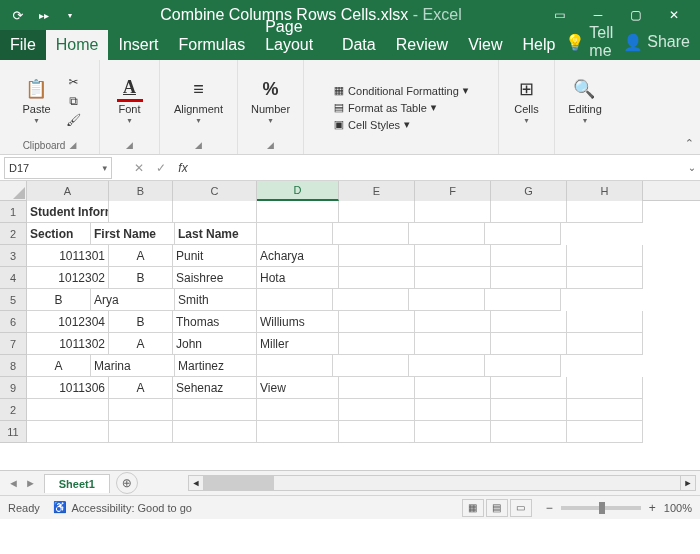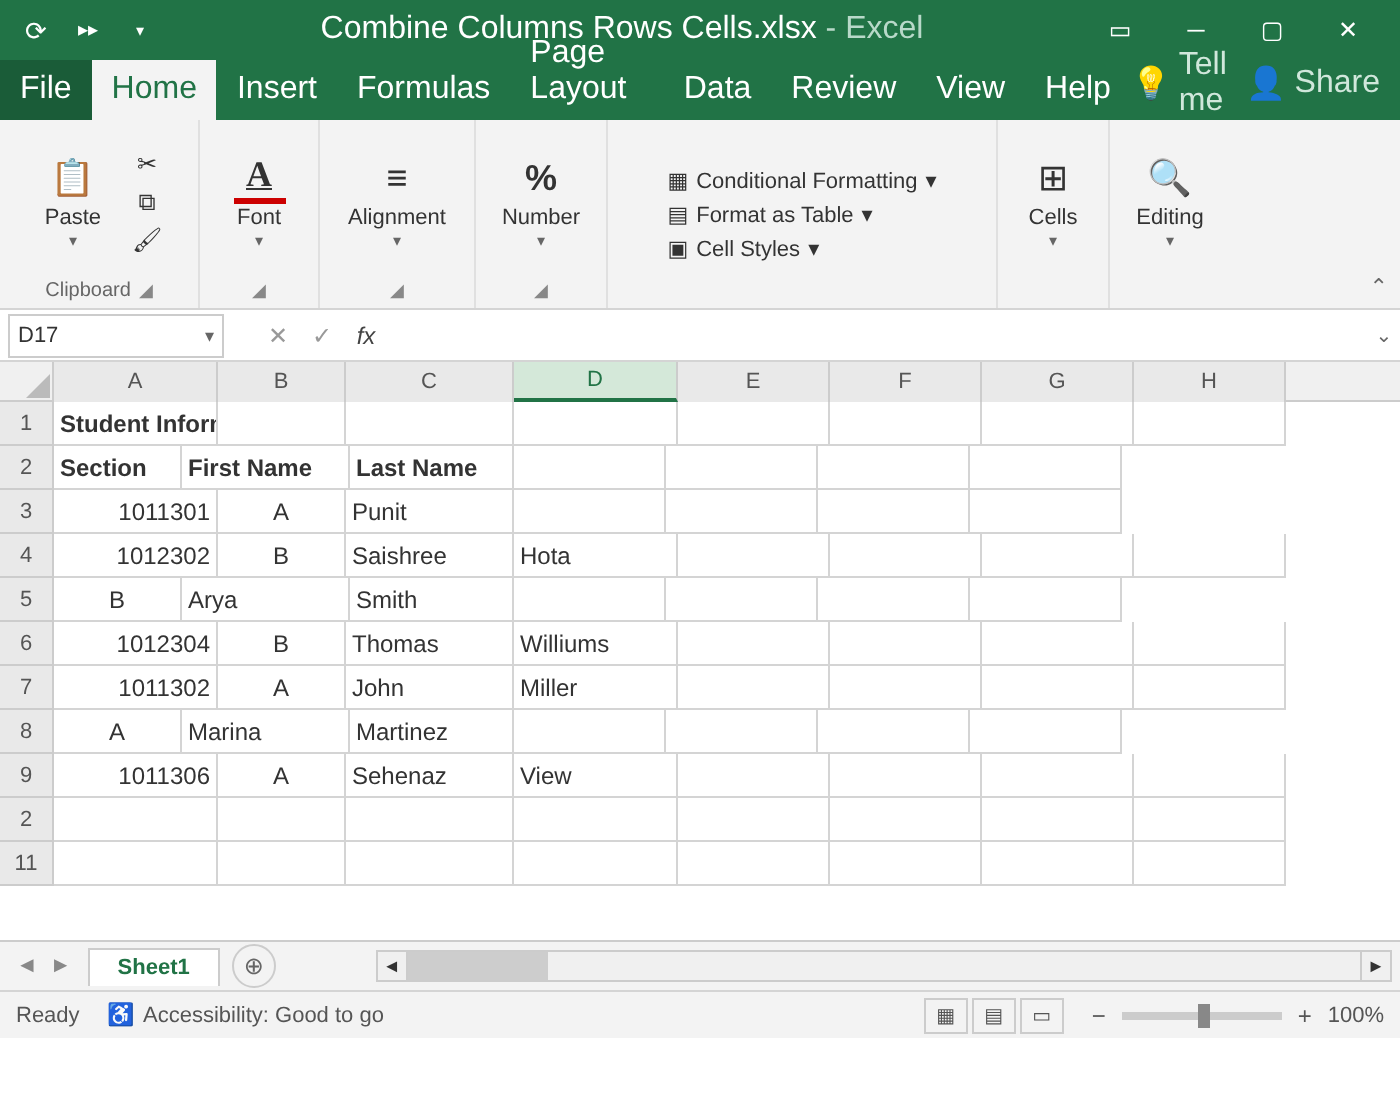--- a/index.html
+++ b/index.html
@@ -290,20 +290,21 @@
         <div class="cell " style="width: 76px;"></div>
         <div class="cell " style="width: 76px;"></div>
         <div class="cell " style="width: 76px;"></div>
         <div class="cell " style="width: 76px;"></div>
       </div>
       <div class="row">
         <div class="rowhead">3</div>
         <div class="cell right" style="width: 82px;">1011301</div>
         <div class="cell center" style="width: 64px;">A</div>
         <div class="cell " style="width: 84px;">Punit</div>
+        <div class="cell " style="width: 82px;">Acharya</div>
         <div class="cell " style="width: 76px;"></div>
         <div class="cell " style="width: 76px;"></div>
         <div class="cell " style="width: 76px;"></div>
         <div class="cell " style="width: 76px;"></div>
       </div>
       <div class="row">
         <div class="rowhead">4</div>
         <div class="cell right" style="width: 82px;">1012302</div>
         <div class="cell center" style="width: 64px;">B</div>
         <div class="cell " style="width: 84px;">Saishree</div>

